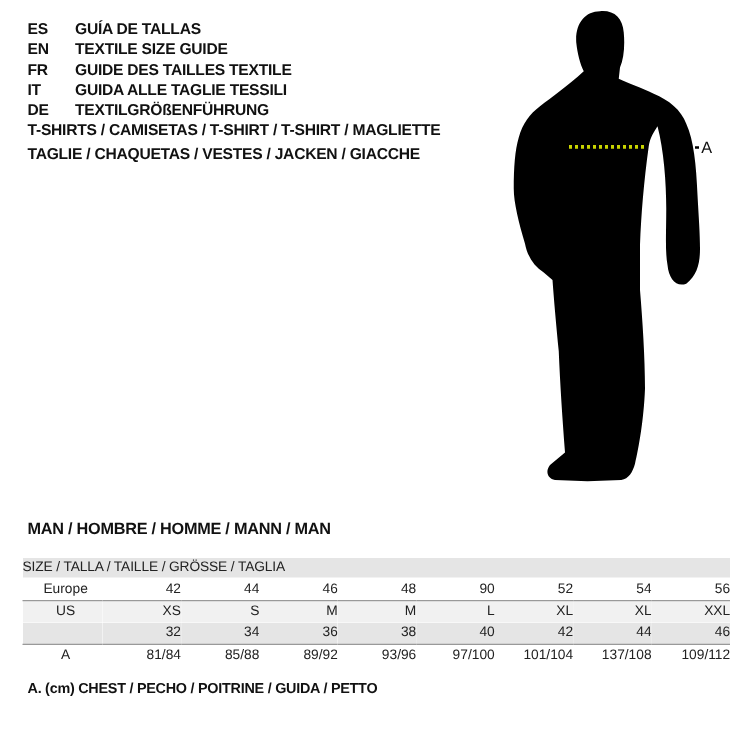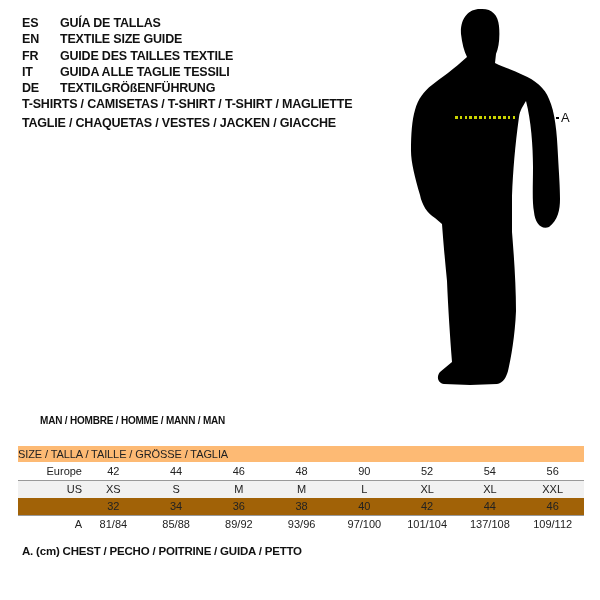--- a/index.html
+++ b/index.html
@@ -25,31 +25,31 @@
 
   
   .chest-dash{position:absolute;left:455px;top:116px;width:62px;height:2.6px;
     background:repeating-linear-gradient(90deg,var(--dash,#c9d400) 0 2.6px,transparent 2.6px 4.8px);}
   .lead-dash{position:absolute;left:545px;top:117px;width:15px;height:2px;
     background:repeating-linear-gradient(90deg,var(--dash,#000) 0 3px,transparent 3px 5.6px);}
   .measure-a{position:absolute;left:561px;top:110px;font-size:13px;line-height:15px;}
 
   
   .section-title{position:absolute;left:22px;top:415px;
-    font-size:10px;font-weight:bold;letter-spacing:-0.2px;white-space:nowrap;margin-left:18px;}
+    font-size:13px;font-weight:bold;letter-spacing:-0.2px;white-space:nowrap;}
 
   
   table.sizes{position:absolute;left:18px;top:446px;width:566px;
     border-collapse:collapse;table-layout:fixed;
     font-size:11px;color:#222;}
   table.sizes td{padding:0;white-space:nowrap;overflow:hidden;}
   td.thead{height:16px;line-height:16px;padding-left:5px;letter-spacing:-0.1px;color:#222;}
-  tr.trow td{height:17px;line-height:17px;text-align:center;}
+  tr.trow td{height:17px;line-height:17px;text-align:right;}
   tr.trow.tall td{height:18px;line-height:18px;}
-  tr.trow td.lab{text-align:right;padding-left:5px;}
+  tr.trow td.lab{text-align:center;padding-left:5px;}
   tr.bt td{border-top:1px solid #999;}
 
   
   .footnote{position:absolute;left:22px;top:545px;
     font-size:11.5px;font-weight:bold;letter-spacing:-0.2px;white-space:nowrap;}
 </style>
 </head>
 <body>
 
 <div class="page">
@@ -131,21 +131,21 @@
         <col style="width:62.75px">
         <col style="width:62.75px">
         <col style="width:62.75px">
       <col style="width:62.75px">
         <col style="width:62.75px">
         <col style="width:62.75px">
         <col style="width:62.75px">
     </colgroup>
     <tbody>
       <tr>
-        <td class="thead" colspan="9" style="background-color: #fdba74;">SIZE / TALLA / TAILLE / GRÖSSE / TAGLIA</td>
+        <td class="thead" colspan="9" style="background-color: #e5e5e5;">SIZE / TALLA / TAILLE / GRÖSSE / TAGLIA</td>
       </tr>
       <tr class="trow tall">
         <td class="lab">Europe</td>
         <td>42</td>
         <td>44</td>
         <td>46</td>
         <td>48</td>
         <td>90</td>
         <td>52</td>
         <td>54</td>
@@ -155,21 +155,21 @@
         <td class="lab">US</td>
         <td>XS</td>
         <td>S</td>
         <td>M</td>
         <td>M</td>
         <td>L</td>
         <td>XL</td>
         <td>XL</td>
         <td>XXL</td>
       </tr>
-      <tr class="trow" style="background-color: #a16207;">
+      <tr class="trow" style="background-color: #e5e5e5;">
         <td class="lab"></td>
         <td>32</td>
         <td>34</td>
         <td>36</td>
         <td>38</td>
         <td>40</td>
         <td>42</td>
         <td>44</td>
         <td>46</td>
       </tr>

